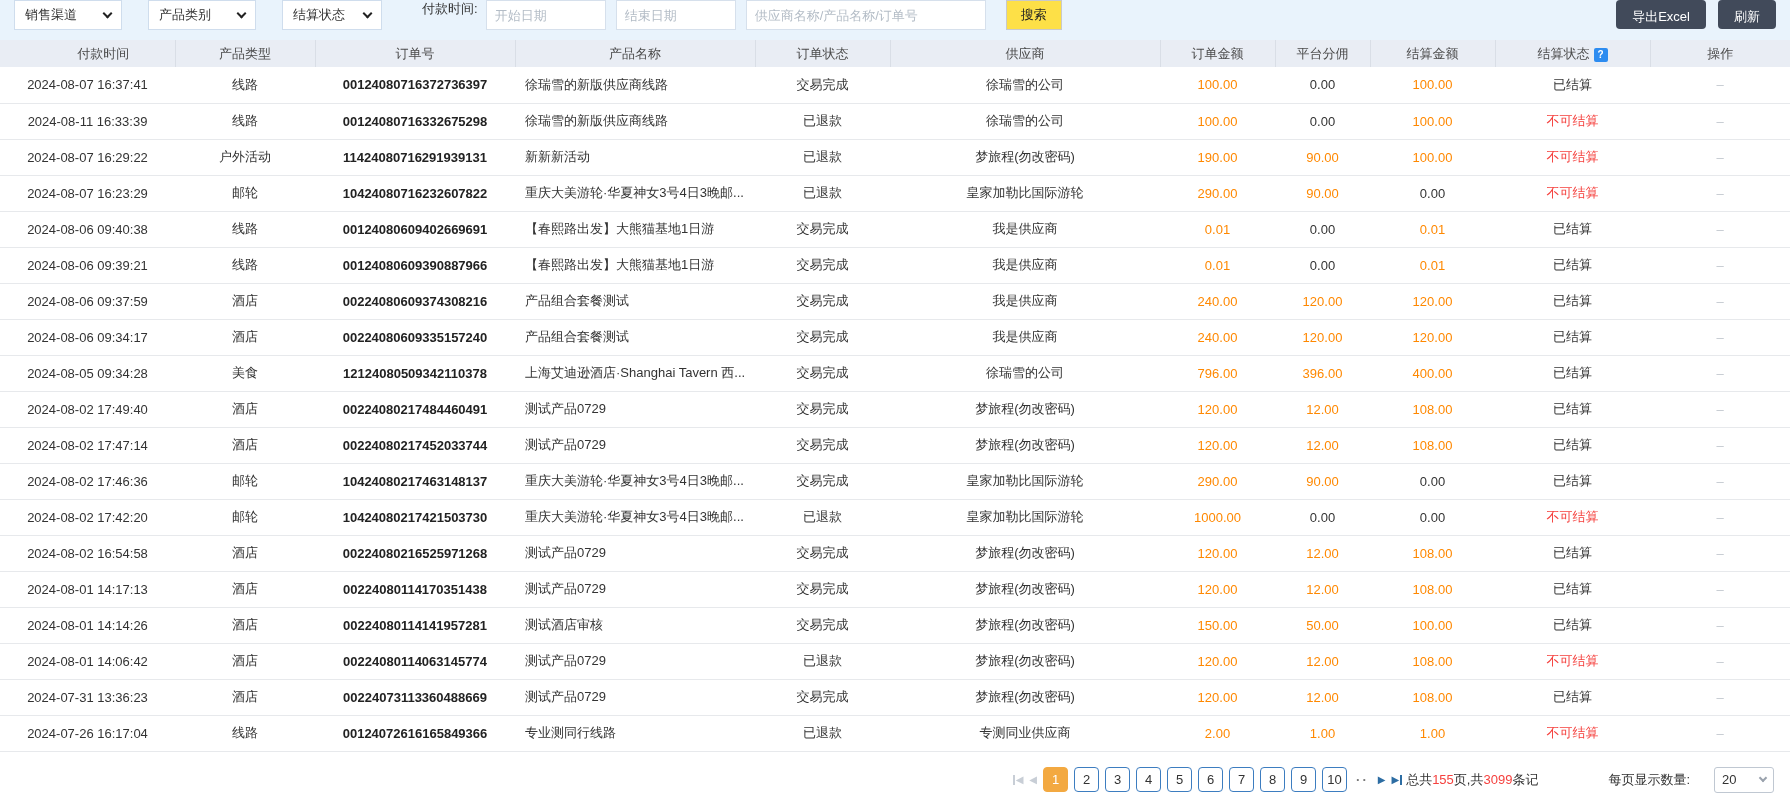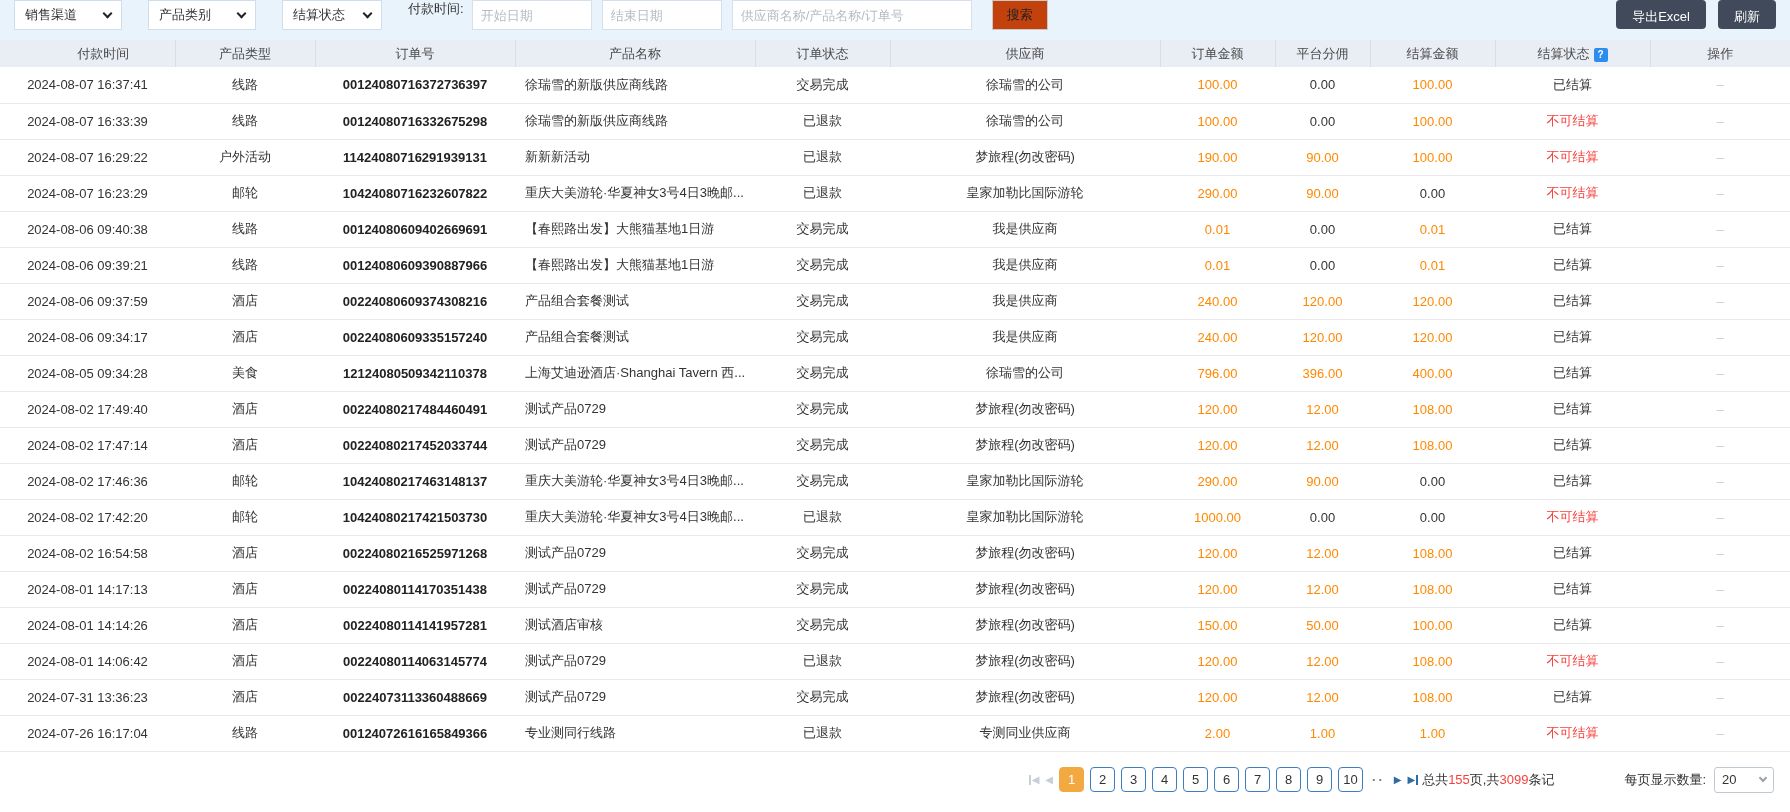--- a/index.html
+++ b/index.html
@@ -10,21 +10,21 @@
   .toolbar { height:40px; background:#e9f3fc; display:flex; align-items:flex-start; padding:0 14px; flex:0 0 auto; }
   .sel { height:30px; background:#fff; border:1px solid #cfdded; display:flex; align-items:center;
          justify-content:space-between; width:108px; padding:0 10px; margin-right:26px; font-size:13px; cursor:pointer; }
   .chev { width:7px; height:7px; border-right:2px solid #222; border-bottom:2px solid #222;
           transform:rotate(45deg); margin-top:-4px; }
   .tb-label { font-size:13px; margin-right:8px; color:#333; }
   .tb-input { height:30px; border:1px solid #d6e0ec; background:#fff; width:120px; padding:0 8px;
               font-size:13px; margin-right:10px; color:#333; font-family:"Liberation Sans",sans-serif; }
   .tb-input::placeholder { color:#b3bcc6; }
   .tb-input.wide { width:240px; }
-  .btn-search { height:30px; padding:0 14px; font-size:13px; background:#c2410c; border:1px solid #c9c9c9;
+  .btn-search { height:30px; padding:0 14px; font-size:13px; background:#fde047; border:1px solid #c9c9c9;
                 margin-left:10px; cursor:pointer; color:#222; font-family:"Liberation Sans",sans-serif; }
   .tb-spacer { flex:1; }
   .btn-dark { height:29px; padding:8px 16px; background:#414a5a; color:#fff; border:none; border-radius:4px;
               font-size:13px; margin-left:12px; cursor:pointer; font-family:"Liberation Sans",sans-serif; }
 
   
   table { width:1790px; border-collapse:collapse; table-layout:fixed; flex:0 0 auto; }
   thead th { height:27px; background:#e9edf4; font-size:13px; font-weight:normal; color:#4a4a4a;
              border-left:1px solid #d9dee6; text-align:center; vertical-align:middle; }
   thead th:first-child { border-left:none;padding-left:32px; }
@@ -49,21 +49,21 @@
   .nav-active { color:#2d6da3; }
   .nav-active .bar { background:#2d6da3; }
   .page-btn { min-width:25px; height:25px; border:1px solid #3d7dc0; background:#fff; border-radius:4px;
               font-size:13px; color:#333; margin:0 3px; cursor:pointer; font-family:"Liberation Sans",sans-serif; }
   .page-btn.active { background:#f3a941; border-color:#f3a941; color:#fff; }
   .pg-ellipsis { color:#777; font-weight:bold; margin:0 6px; letter-spacing:2px; font-size:13px; }
   .summary { font-size:13px; margin-left:0; color:#333; }
   .summary .red { color:#f5413e; }
   .pagesize { display:flex; align-items:center; margin-left:70px; font-size:13px; }
   .ps-select { width:60px; height:26px; border:1px solid #c0c8d2; border-radius:3px; display:flex; align-items:center;
-               justify-content:space-between; padding:0 7px; margin-left:8px; background:#fff; cursor:pointer; }
+               justify-content:space-between; padding:0 7px; margin-left:24px; background:#fff; cursor:pointer; }
   .ps-chev { width:6px; height:6px; border-right:2px solid #9aa2ad; border-bottom:2px solid #9aa2ad;
              transform:rotate(45deg); margin-top:-3px; }
 </style>
 </head>
 <body>
 
 <div class="app">
 
   <div class="toolbar">
     <div class="sel">
@@ -71,21 +71,21 @@
       <span class="chev"></span>
     </div>
     <div class="sel">
       <span>产品类别</span>
       <span class="chev"></span>
     </div>
     <div class="sel" style="width:100px;">
       <span>结算状态</span>
       <span class="chev"></span>
     </div>
-    <span class="tb-label" style="">付款时间:</span>
+    <span class="tb-label" style="margin-left:14px;">付款时间:</span>
     <input class="tb-input" placeholder="开始日期" style="">
     <input class="tb-input" placeholder="结束日期" style="">
     <input class="tb-input wide" placeholder="供应商名称/产品名称/订单号" style="">
     <button class="btn-search">搜索</button>
     <div class="tb-spacer"></div>
     <button class="btn-dark">导出Excel</button>
     <button class="btn-dark">刷新</button>
   </div>
 
   <table>
@@ -125,21 +125,21 @@
           <td class="c-name">徐瑞雪的新版供应商线路</td>
           <td>交易完成</td>
           <td>徐瑞雪的公司</td>
           <td class="amt-orange">100.00</td>
           <td class="amt-dark">0.00</td>
           <td class="amt-orange">100.00</td>
           <td>已结算</td>
           <td class="c-action">–</td>
         </tr>
         <tr>
-          <td>2024-08-07 16:33:39</td>
+          <td>2024-08-11 16:33:39</td>
           <td>线路</td>
           <td class="c-orderno">00124080716332675298</td>
           <td class="c-name">徐瑞雪的新版供应商线路</td>
           <td>已退款</td>
           <td>徐瑞雪的公司</td>
           <td class="amt-orange">100.00</td>
           <td class="amt-dark">0.00</td>
           <td class="amt-orange">100.00</td>
           <td class="st-red">不可结算</td>
           <td class="c-action">–</td>

